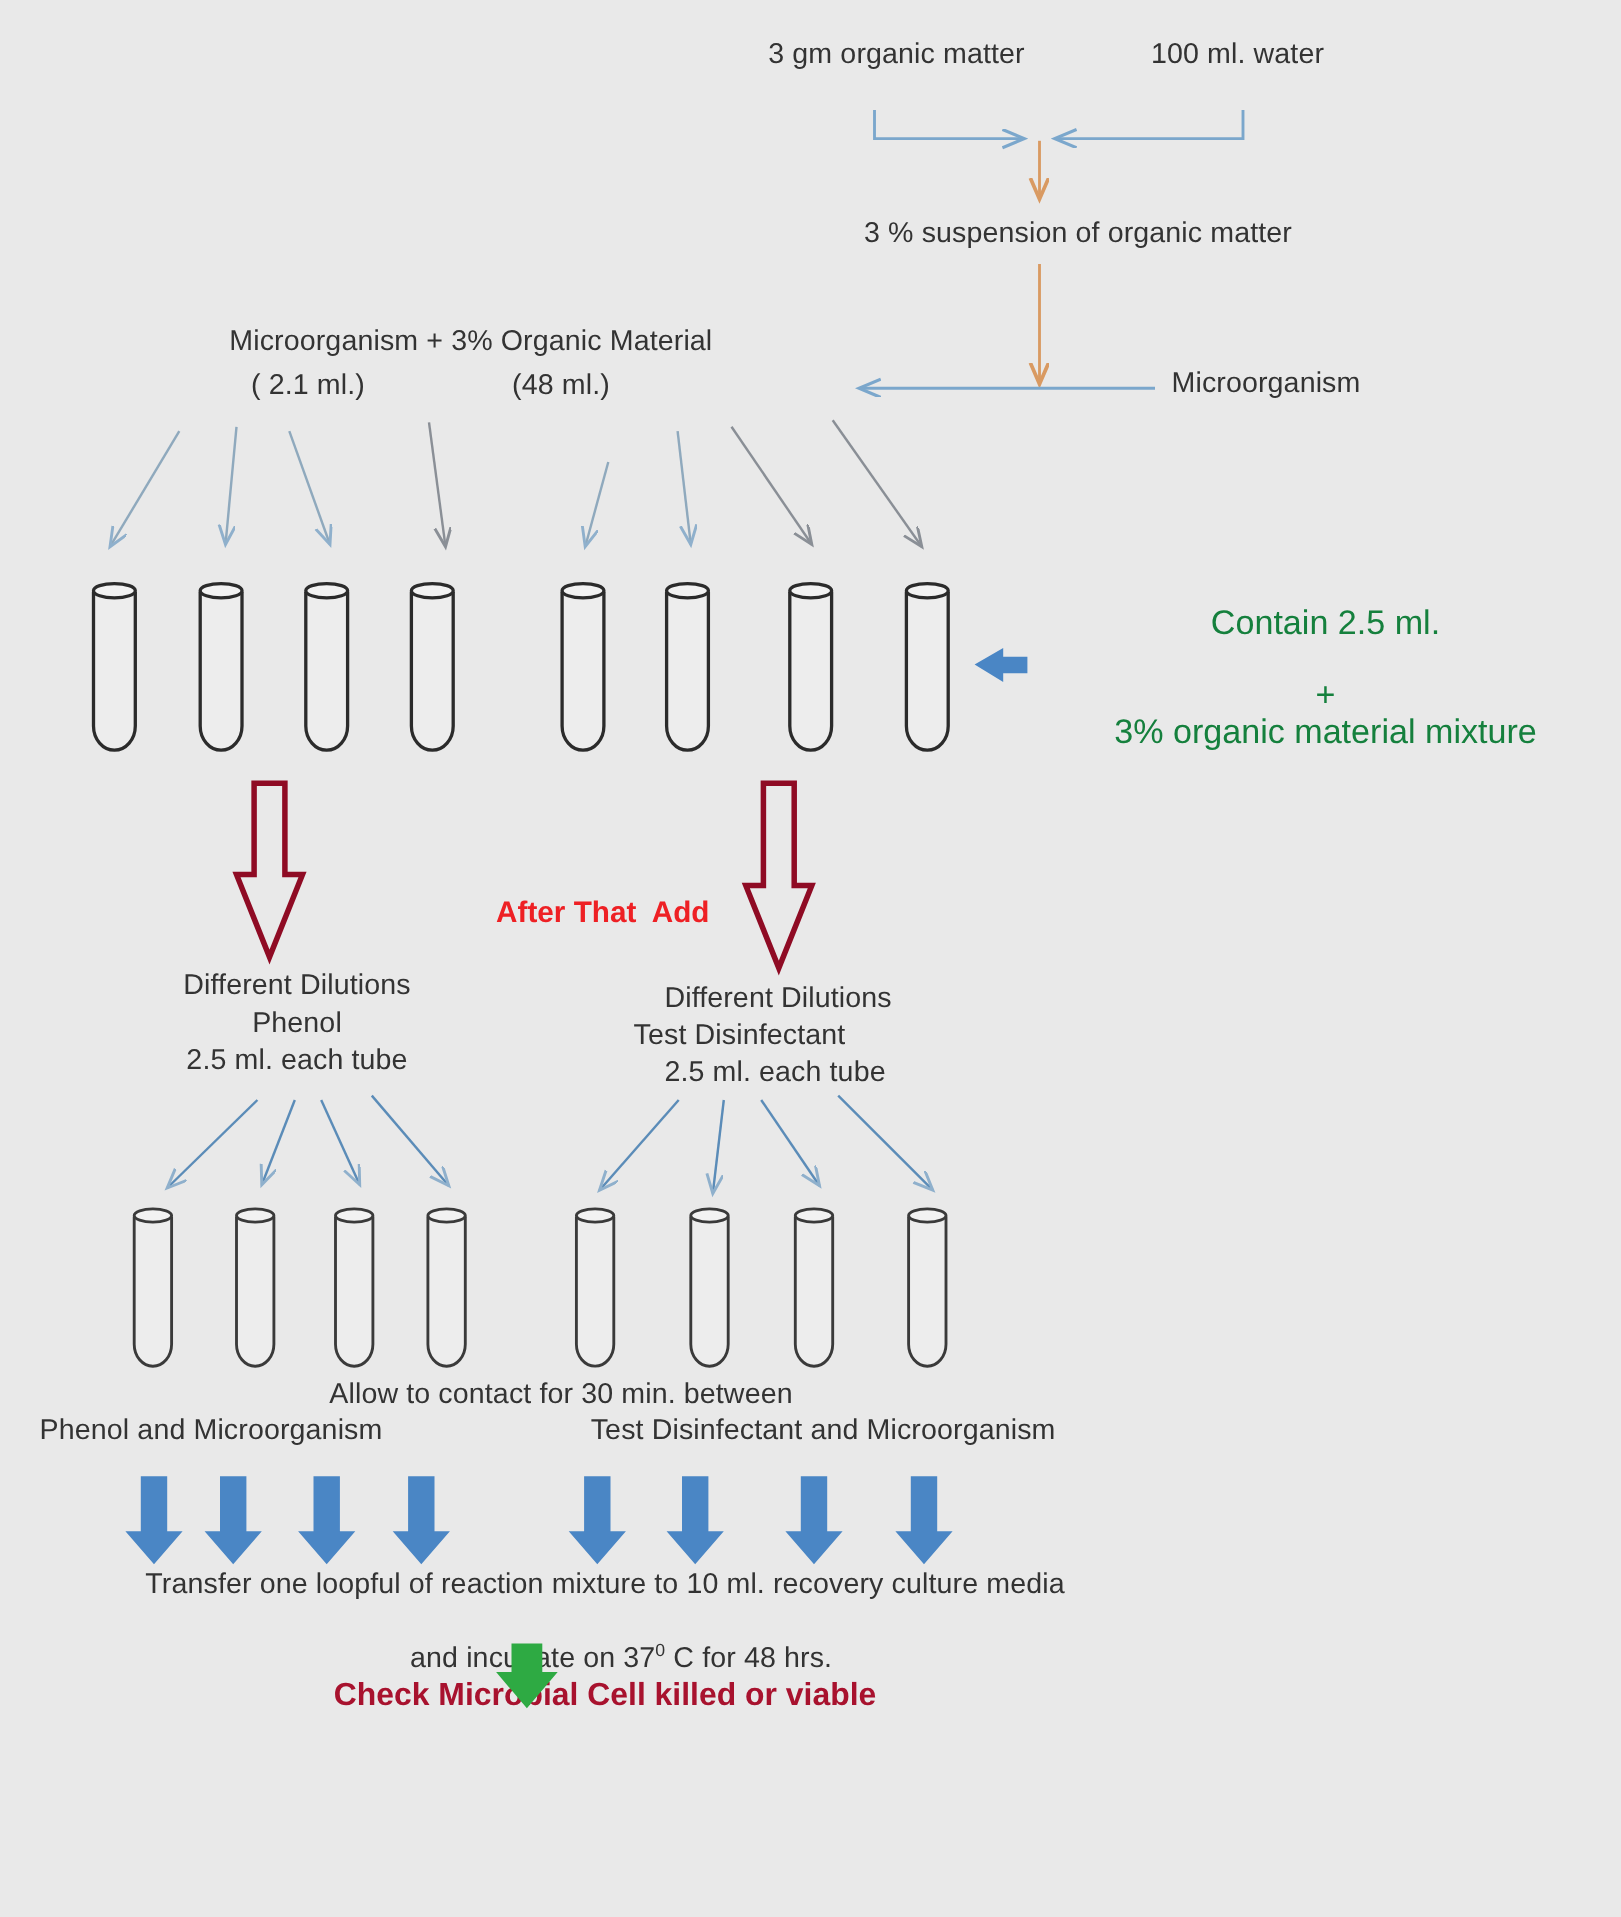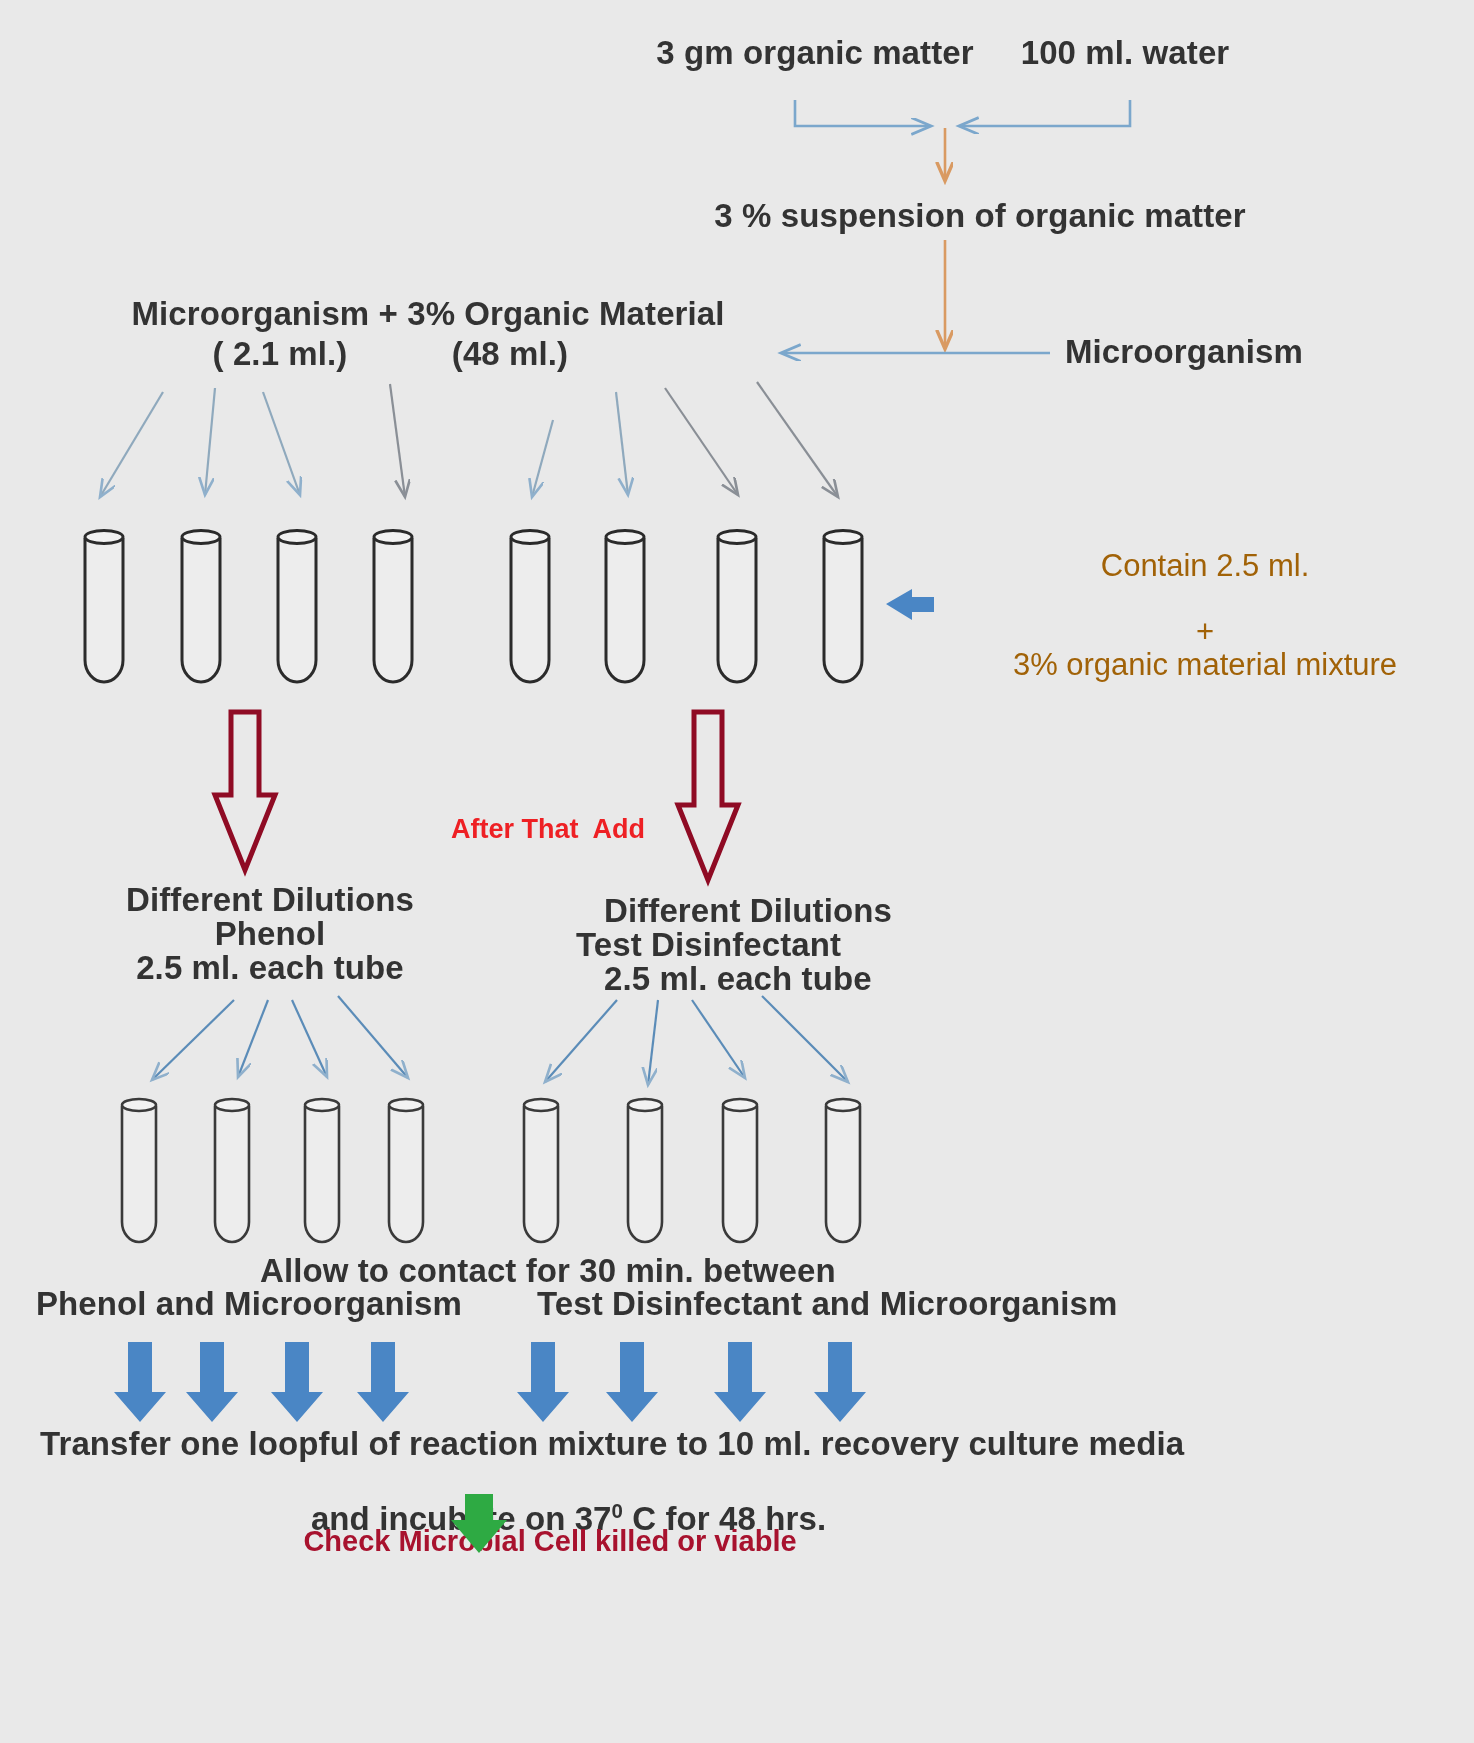--- a/index.html
+++ b/index.html
@@ -7,22 +7,22 @@
     width:1474px;height:1743px;
     background:#e9e9e9;
     font-family:"Liberation Sans", sans-serif;
     color:#2b2b2b;
     position:relative;
     overflow:hidden;
   }
   .stage{position:absolute;left:0;top:0;width:1474px;height:1743px;}
   svg.layer{position:absolute;left:0;top:0;width:1474px;height:1743px;overflow:visible;}
   .lbl{position:absolute;white-space:pre;line-height:1.22;}
-  .t-plain{font-size:33px;color:#333;font-weight:700;letter-spacing:.1px;}
-  .t-plain2{font-size:31px;color:#a16207;font-weight:400;}
+  .t-plain{font-size:26px;color:#333;font-weight:400;letter-spacing:.1px;}
+  .t-plain2{font-size:31px;color:#15803d;font-weight:400;}
   .t-red{font-size:27px;color:#ee2024;font-weight:bold;margin-left:42px;}
   .t-darkred{font-size:29px;color:#a8122e;font-weight:bold;}
   .ctr{text-align:center;}
   .lft{text-align:left;}
   sup{font-size:.62em;vertical-align:super;}
 </style>
 </head>
 <body>
 
 <div class="stage">

